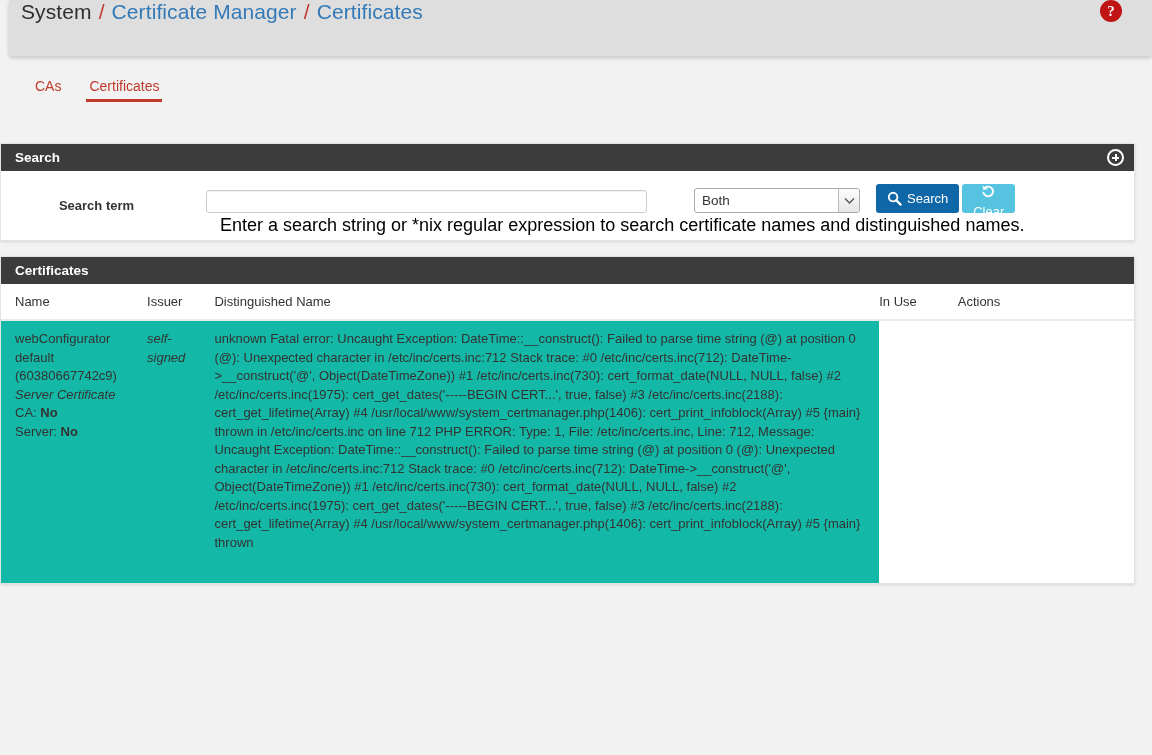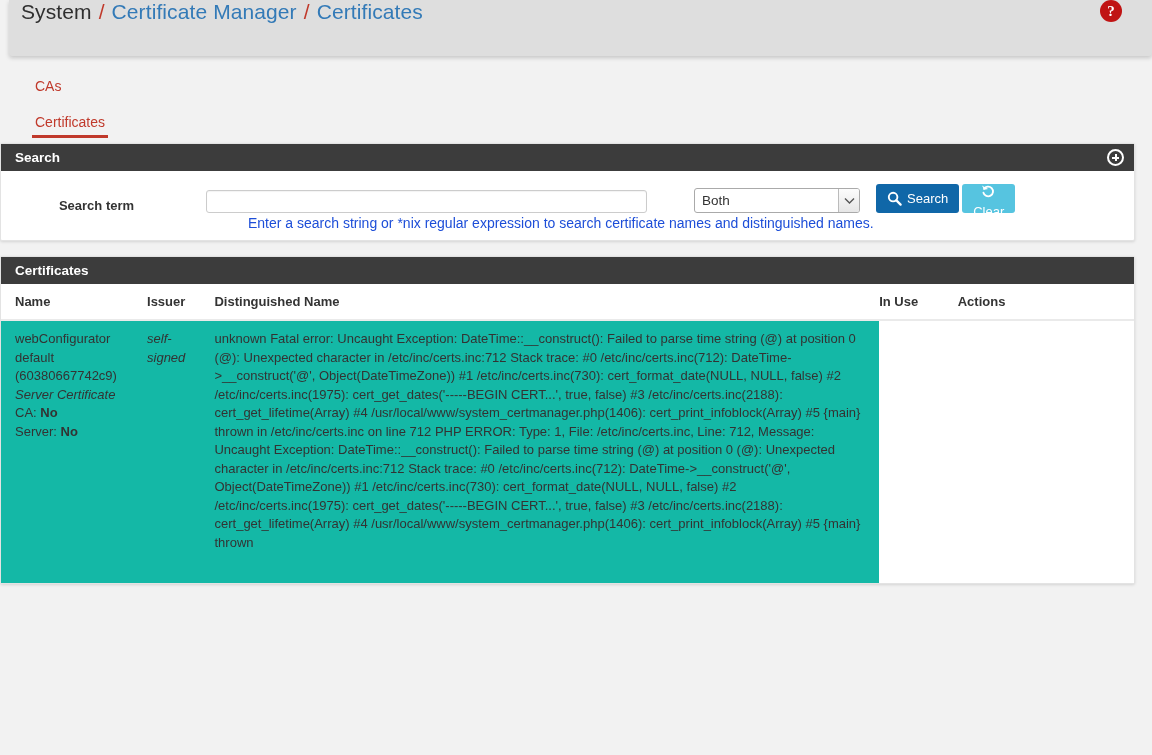--- a/index.html
+++ b/index.html
@@ -60,21 +60,20 @@
   
   .tabs {
     position: absolute;
     left: 9px;
     top: 72px;
     width: 1143px;
     height: 49px;
     display: flex;
     align-items: flex-start;
     padding-left: 12px;
-    flex-direction: column;
   }
   .tab {
     position: relative;
     padding: 6px 14px 14px 14px;
     font-size: 14px;
     color: #c0392b;
     cursor: pointer;
     white-space: nowrap;
   }
   .tab.active { font-weight: normal; }
@@ -191,37 +190,36 @@
     padding: 0 11px;
     cursor: pointer;
     white-space: nowrap;
   }
   .btn-primary { background: #1067a8; margin-left: 16px; }
   .btn-info    { background: #56c4e0; margin-left: 3px; flex-direction: column; }
   .btn svg { display: block; flex: none; }
 
   .help-block {
     padding: 2px 0 0 205px;
-    font-size: 14px;
-    color: #1d4ed8;
-    margin-left: 28px;
+    font-size: 18px;
+    color: #000000;
   }
   .help-block .inner { padding-left: 14px; }
 
   
   #certs-panel { top: 256px; }
   table.certs {
     width: 100%;
     border-collapse: collapse;
     table-layout: fixed;
   }
   table.certs th {
     text-align: left;
     font-size: 13px;
-    font-weight: bold;
+    font-weight: normal;
     color: #333;
     padding: 10px 8px 10px 0;
     border-bottom: 2px solid #eaeaea;
     background: #fff;
     vertical-align: bottom;
   }
   table.certs td {
     font-size: 13px;
     color: #333;
     padding: 9px 8px 9px 0;

